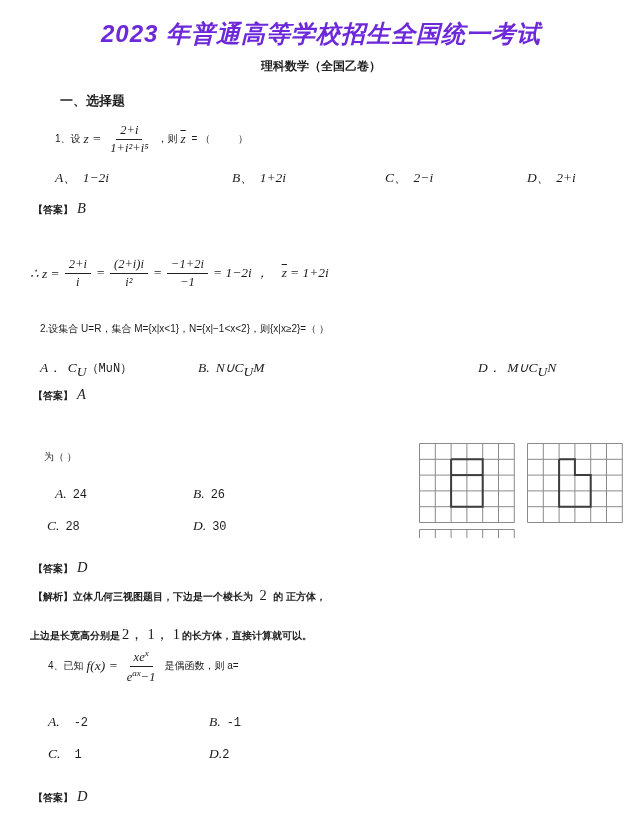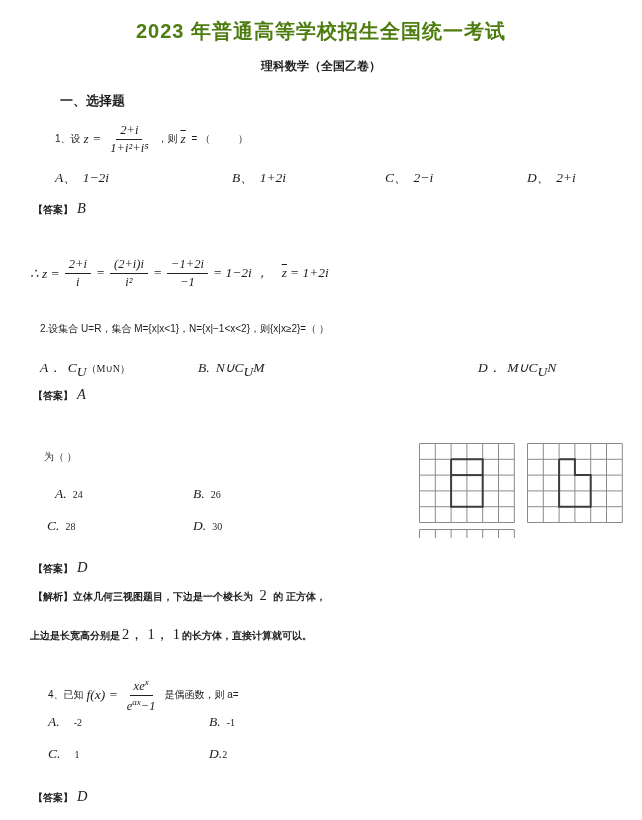--- a/index.html
+++ b/index.html
@@ -1,39 +1,39 @@
 <!DOCTYPE html>
 <html><head>
 <meta charset="utf-8">
 <style>
   *{margin:0;padding:0;box-sizing:border-box;}
   html,body{background:#ffffff;}
   .page{position:relative;width:642px;height:820px;background:#fff;color:#1c1c1c;
         font-family:"Liberation Sans",sans-serif;overflow:hidden;}
   .abs{position:absolute;}
   .center{left:0;width:642px;text-align:center;}
-  .title{font-size:20px;font-weight:700;letter-spacing:1px;color:#4d7c0f;}
+  .title{font-size:24px;font-weight:700;letter-spacing:1px;color:#6d28d9;font-style:italic;}
   .subtitle{font-size:12px;font-weight:700;color:#222;}
   .section{font-size:13px;font-weight:700;}
   .cn{font-size:10px;}
   .bold{font-weight:700;}
   .math{font-family:"Liberation Serif",serif;font-style:italic;font-size:13.5px;}
   .row{display:flex;align-items:center;gap:3px;white-space:nowrap;}
   .pre{white-space:pre;}
   .frac{display:inline-flex;flex-direction:column;align-items:center;vertical-align:middle;
         font-family:"Liberation Serif",serif;font-style:italic;font-size:12.5px;line-height:1.15;margin:0 2px;}
   .frac .num{padding:0 4px 1px 4px;border-bottom:1px solid #222;}
   .frac .den{padding:1px 4px 0 4px;}
   .ovl{text-decoration:overline;}
   sub{font-size:9px;}
   sup{font-size:9px;}
   .ans-letter{font-family:"Liberation Serif",serif;font-style:italic;font-size:14.5px;margin-left:4px;}
   .opt-label{font-family:"Liberation Serif",serif;font-style:italic;font-size:13.5px;margin-right:6px;}
   .opt-text{font-family:"Liberation Serif",serif;font-style:italic;font-size:13.5px;}
-  .opt-text-up{font-family:Liberation Serif, serif;font-style:normal;font-size:10px;}
+  .opt-text-up{font-family:Liberation Mono, monospace;font-style:normal;font-size:12px;}
   .mathnum{font-family:"Liberation Serif",serif;font-style:normal;font-size:14.5px;font-weight:400;padding:0 2px;}
   .figwrap{overflow:hidden;}
   svg .grid line{stroke:#8a8a8a;stroke-width:1;}
   svg .shape polyline{stroke:#3d3d3d;stroke-width:2;fill:none;stroke-linejoin:miter;}
 </style>
 </head>
 <body>
 
 <div class="page">
 
@@ -195,21 +195,21 @@
 
   <div class="abs" style="left:33px;top:586px">
     <span class="cn bold">【解析】</span><span class="cn bold">立体几何三视图题目，下边是一个棱长为</span>
     <span class="mathnum">2</span>
     <span class="cn bold">的 正方体，</span>
   </div>
   <div class="abs" style="left:30px;top:625px">
     <span class="cn bold">上边是长宽高分别是</span><span class="mathnum">2， 1， 1</span><span class="cn bold">的长方体，直接计算就可以。</span>
   </div>
 
-  <div class="abs row" style="left:48px;top:676px;height:38px">
+  <div class="abs row" style="left:48px;top:647px;height:38px">
     <span class="cn">4、已知</span>
     <span class="math">f(x) =</span>
     <span class="frac">
       <span class="num"><span>xe</span><sup>x</sup></span>
       <span class="den"><span>e</span><sup>ax</sup><span>−1</span></span>
     </span>
     <span class="cn">是偶函数，则 a=</span>
   </div>
 
   <div class="abs" style="left:48px;top:712px">

